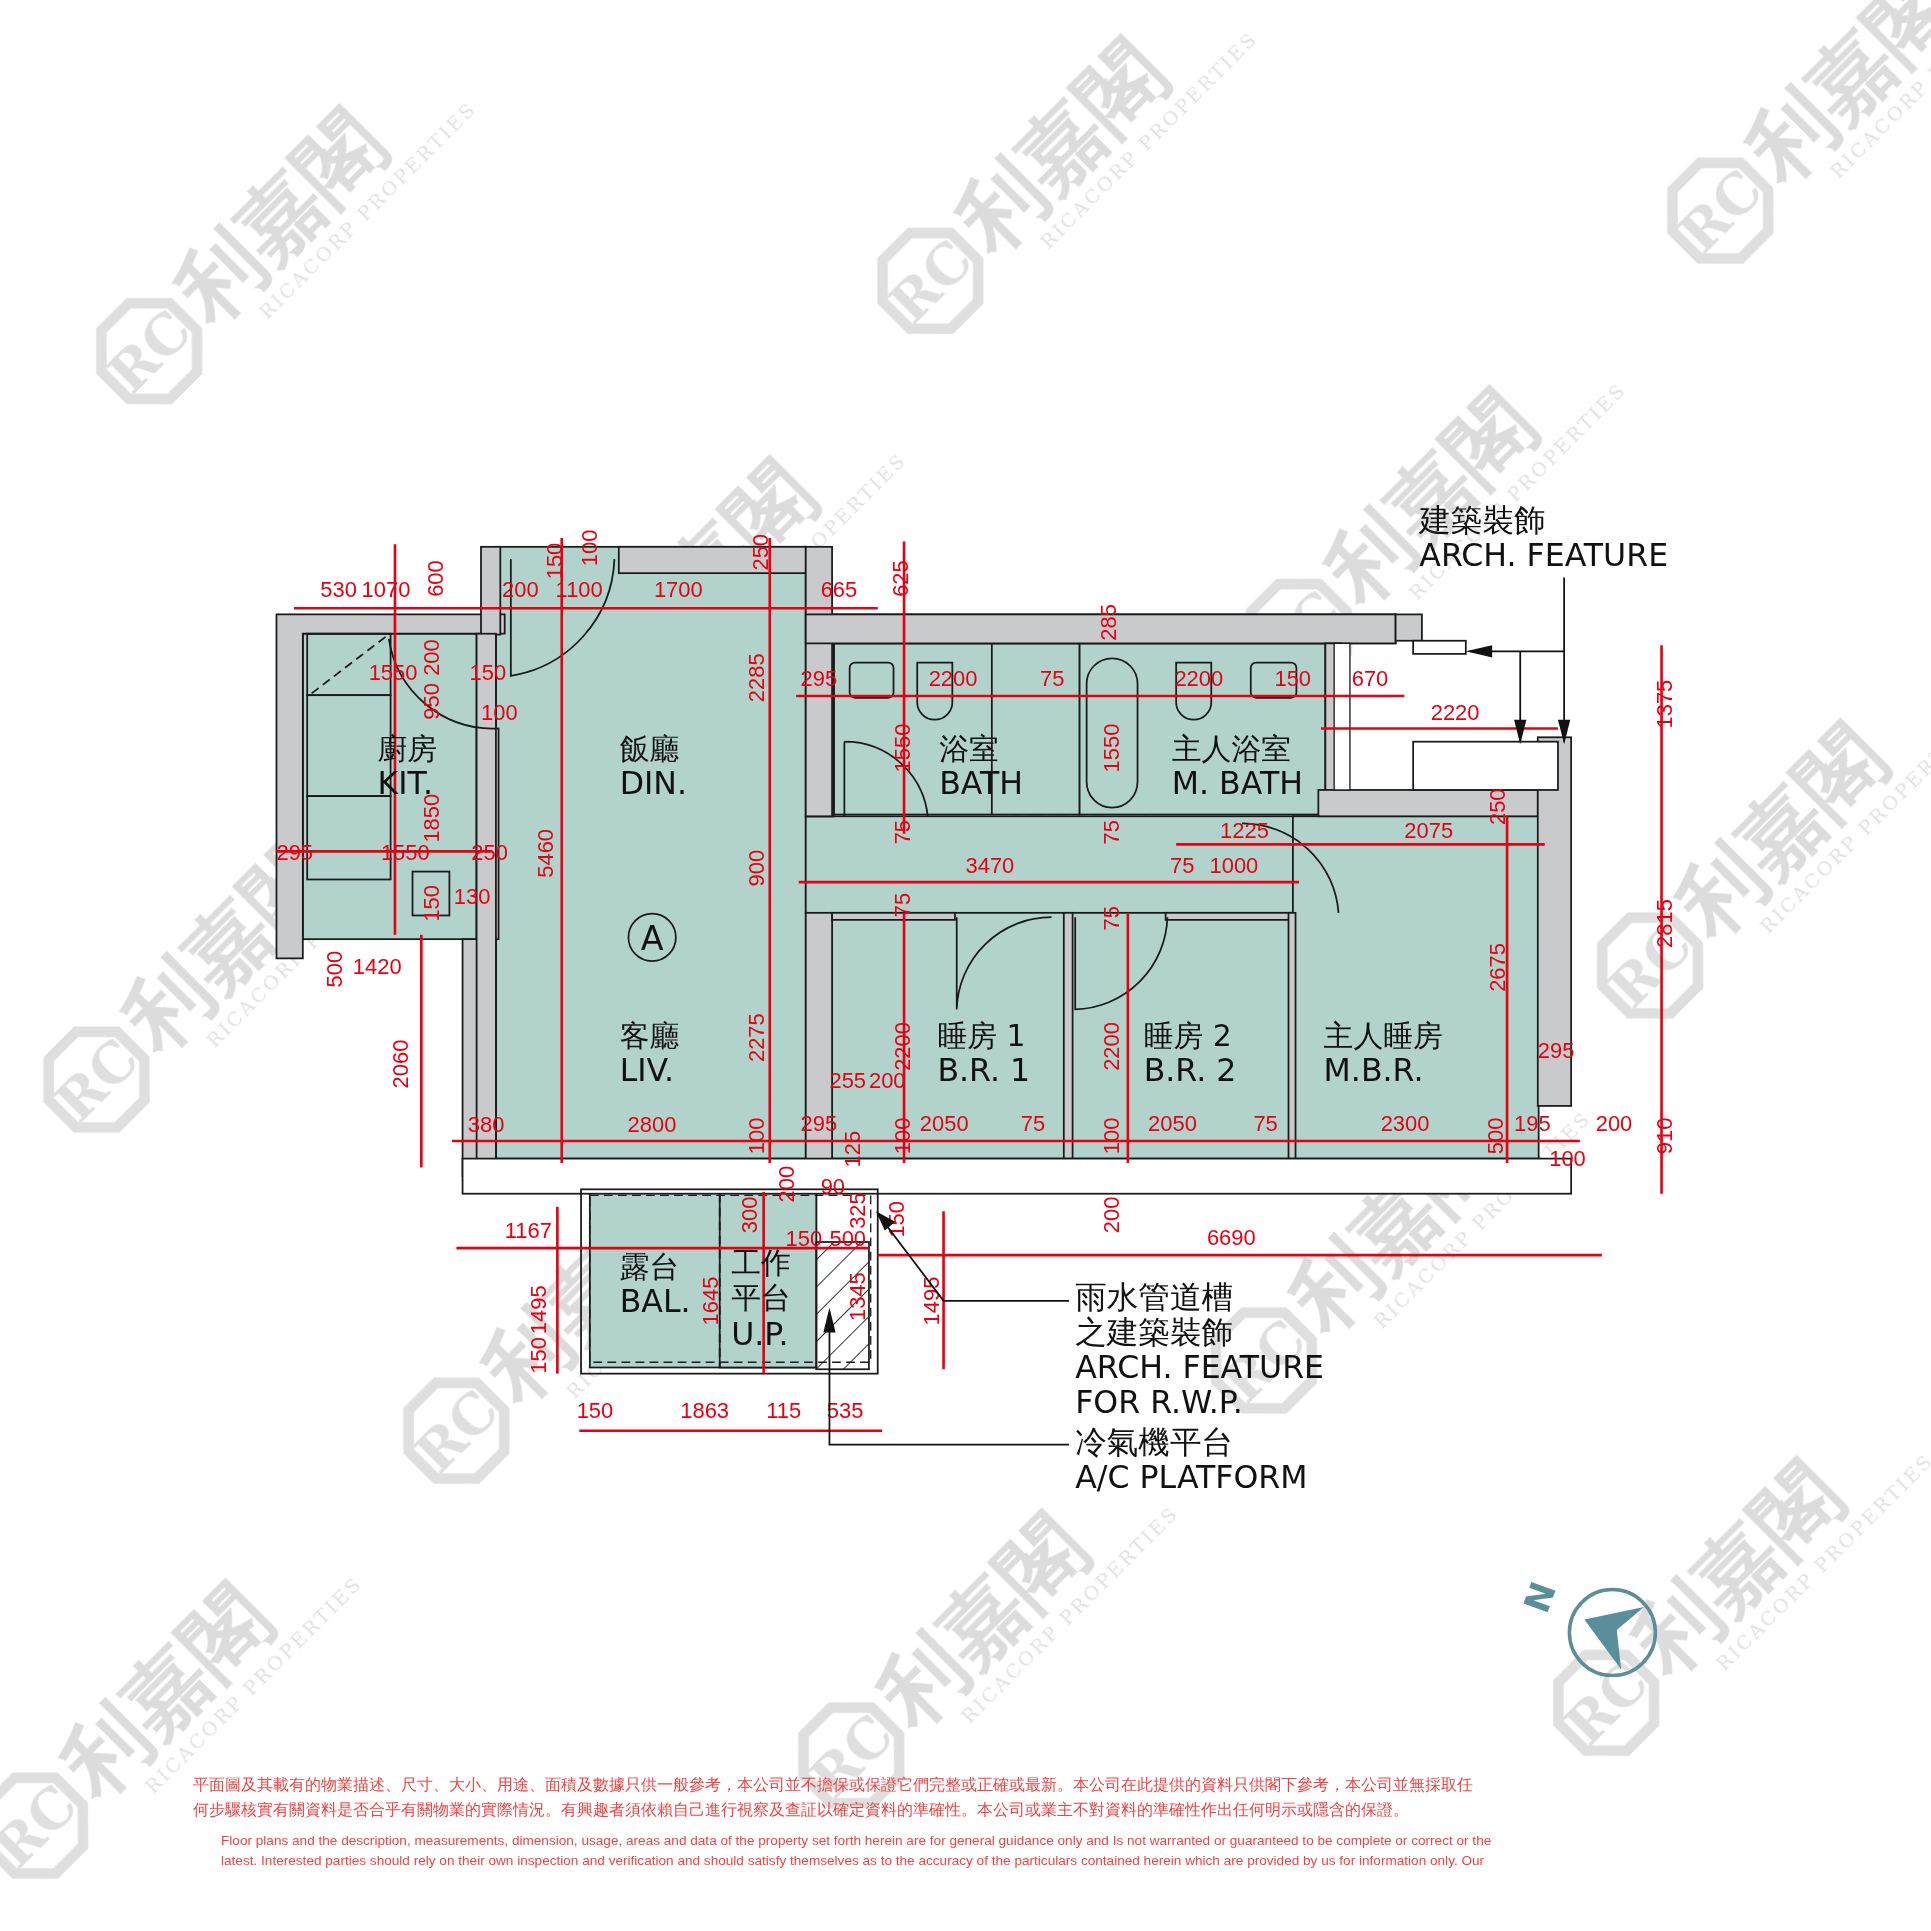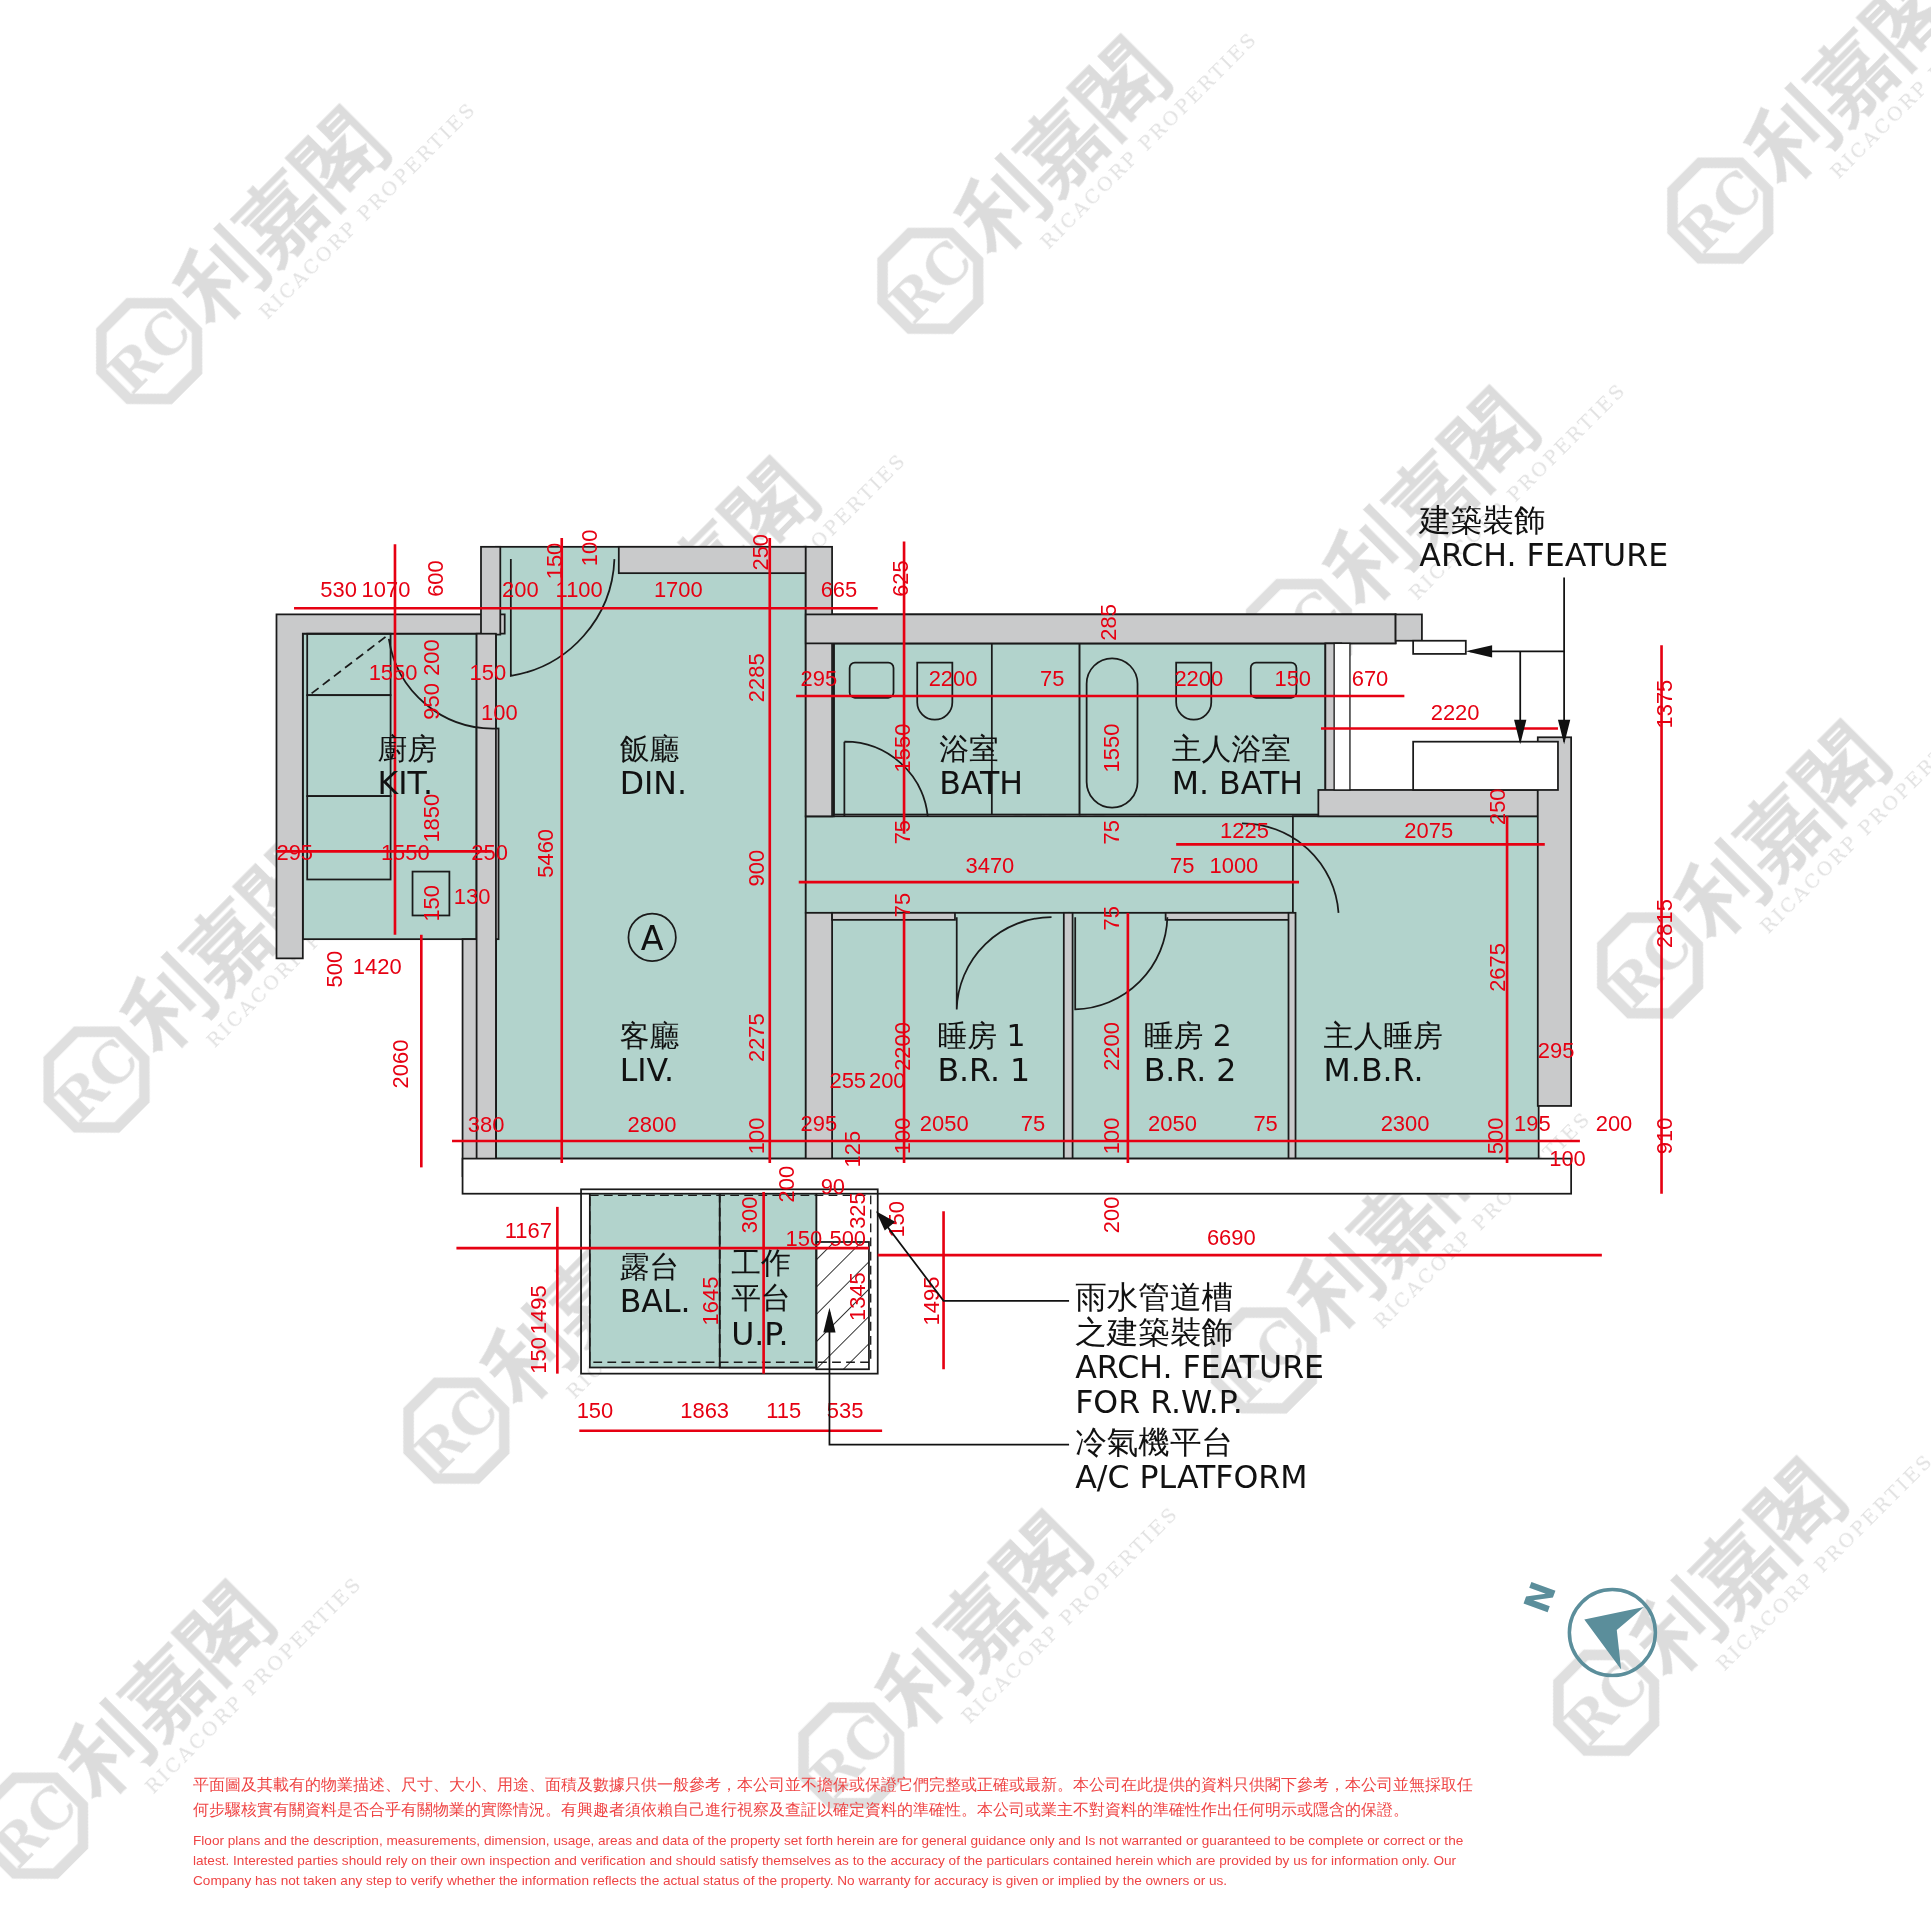--- a/index.html
+++ b/index.html
@@ -9,21 +9,21 @@
   .room-en { font-family:"DejaVu Sans", sans-serif; font-size:36px; fill:#111; }
   .dim { font-family:"Liberation Sans", sans-serif; font-size:25px; fill:#e60012; }
   .dim-line { stroke:#e60012; stroke-width:3; fill:none; }
   .wall { fill:#c9cacb; stroke:#1a1a1a; stroke-width:2; }
   .floor { fill:#b2d3cc; stroke:#1a1a1a; stroke-width:2; }
   .fixture { fill:none; stroke:#1a1a1a; stroke-width:2; }
   .callout { font-family:"DejaVu Sans", sans-serif; font-size:36px; fill:#111; }
   .leader { stroke:#111; stroke-width:2; fill:none; }
   #disclaimer { position:absolute; left:193px; top:1773px; width:1563px; color:#ef4444; }
   #disclaimer .cn { font-family:"DejaVu Sans", sans-serif; font-size:16px; line-height:24.6px; white-space:nowrap; }
-  #disclaimer .en { font-family:"Liberation Sans", sans-serif; font-size:13.6px; line-height:20px; margin-top:8.8px; }
+  #disclaimer .en { font-family:"Liberation Sans", sans-serif; font-size:13.6px; line-height:20px; margin-top:8.8px;margin-left:28px; }
 </style>
 </head>
 <body>
 
 <svg id="plan" viewBox="0 0 2200 2200" xmlns="http://www.w3.org/2000/svg">
   <defs>
     <pattern id="hatch" width="22" height="22" patternUnits="userSpaceOnUse" patternTransform="rotate(45)">
       <line x1="0" y1="0" x2="0" y2="22" stroke="#1a1a1a" stroke-width="2"></line>
     </pattern>
     <g id="wm">
@@ -314,16 +314,15 @@
     <text x="-88" y="-22" font-family="DejaVu Sans, sans-serif" font-weight="bold" font-size="40" fill="#5b8e9b" transform="rotate(-70 -80 -30)">N</text>
   </g>
 </svg>
 
 <div id="disclaimer">
   <div class="cn">平面圖及其載有的物業描述、尺寸、大小、用途、面積及數據只供一般參考，本公司並不擔保或保證它們完整或正確或最新。本公司在此提供的資料只供閣下參考，本公司並無採取任</div>
   <div class="cn">何步驟核實有關資料是否合乎有關物業的實際情況。有興趣者須依賴自己進行視察及查証以確定資料的準確性。本公司或業主不對資料的準確性作出任何明示或隱含的保證。</div>
   <div class="en">
     <div>Floor plans and the description, measurements, dimension, usage, areas and data of the property set forth herein are for general guidance only and Is not warranted or guaranteed to be complete or correct or the</div>
     <div>latest. Interested parties should rely on their own inspection and verification and should satisfy themselves as to the accuracy of the particulars contained herein which are provided by us for information only.  Our</div>
-    <div>Company has not taken any step to verify whether the information reflects the actual status of the property.  No warranty for accuracy is given or implied by the owners or us.</div>
   </div>
 </div>
 
 
 </body></html>

